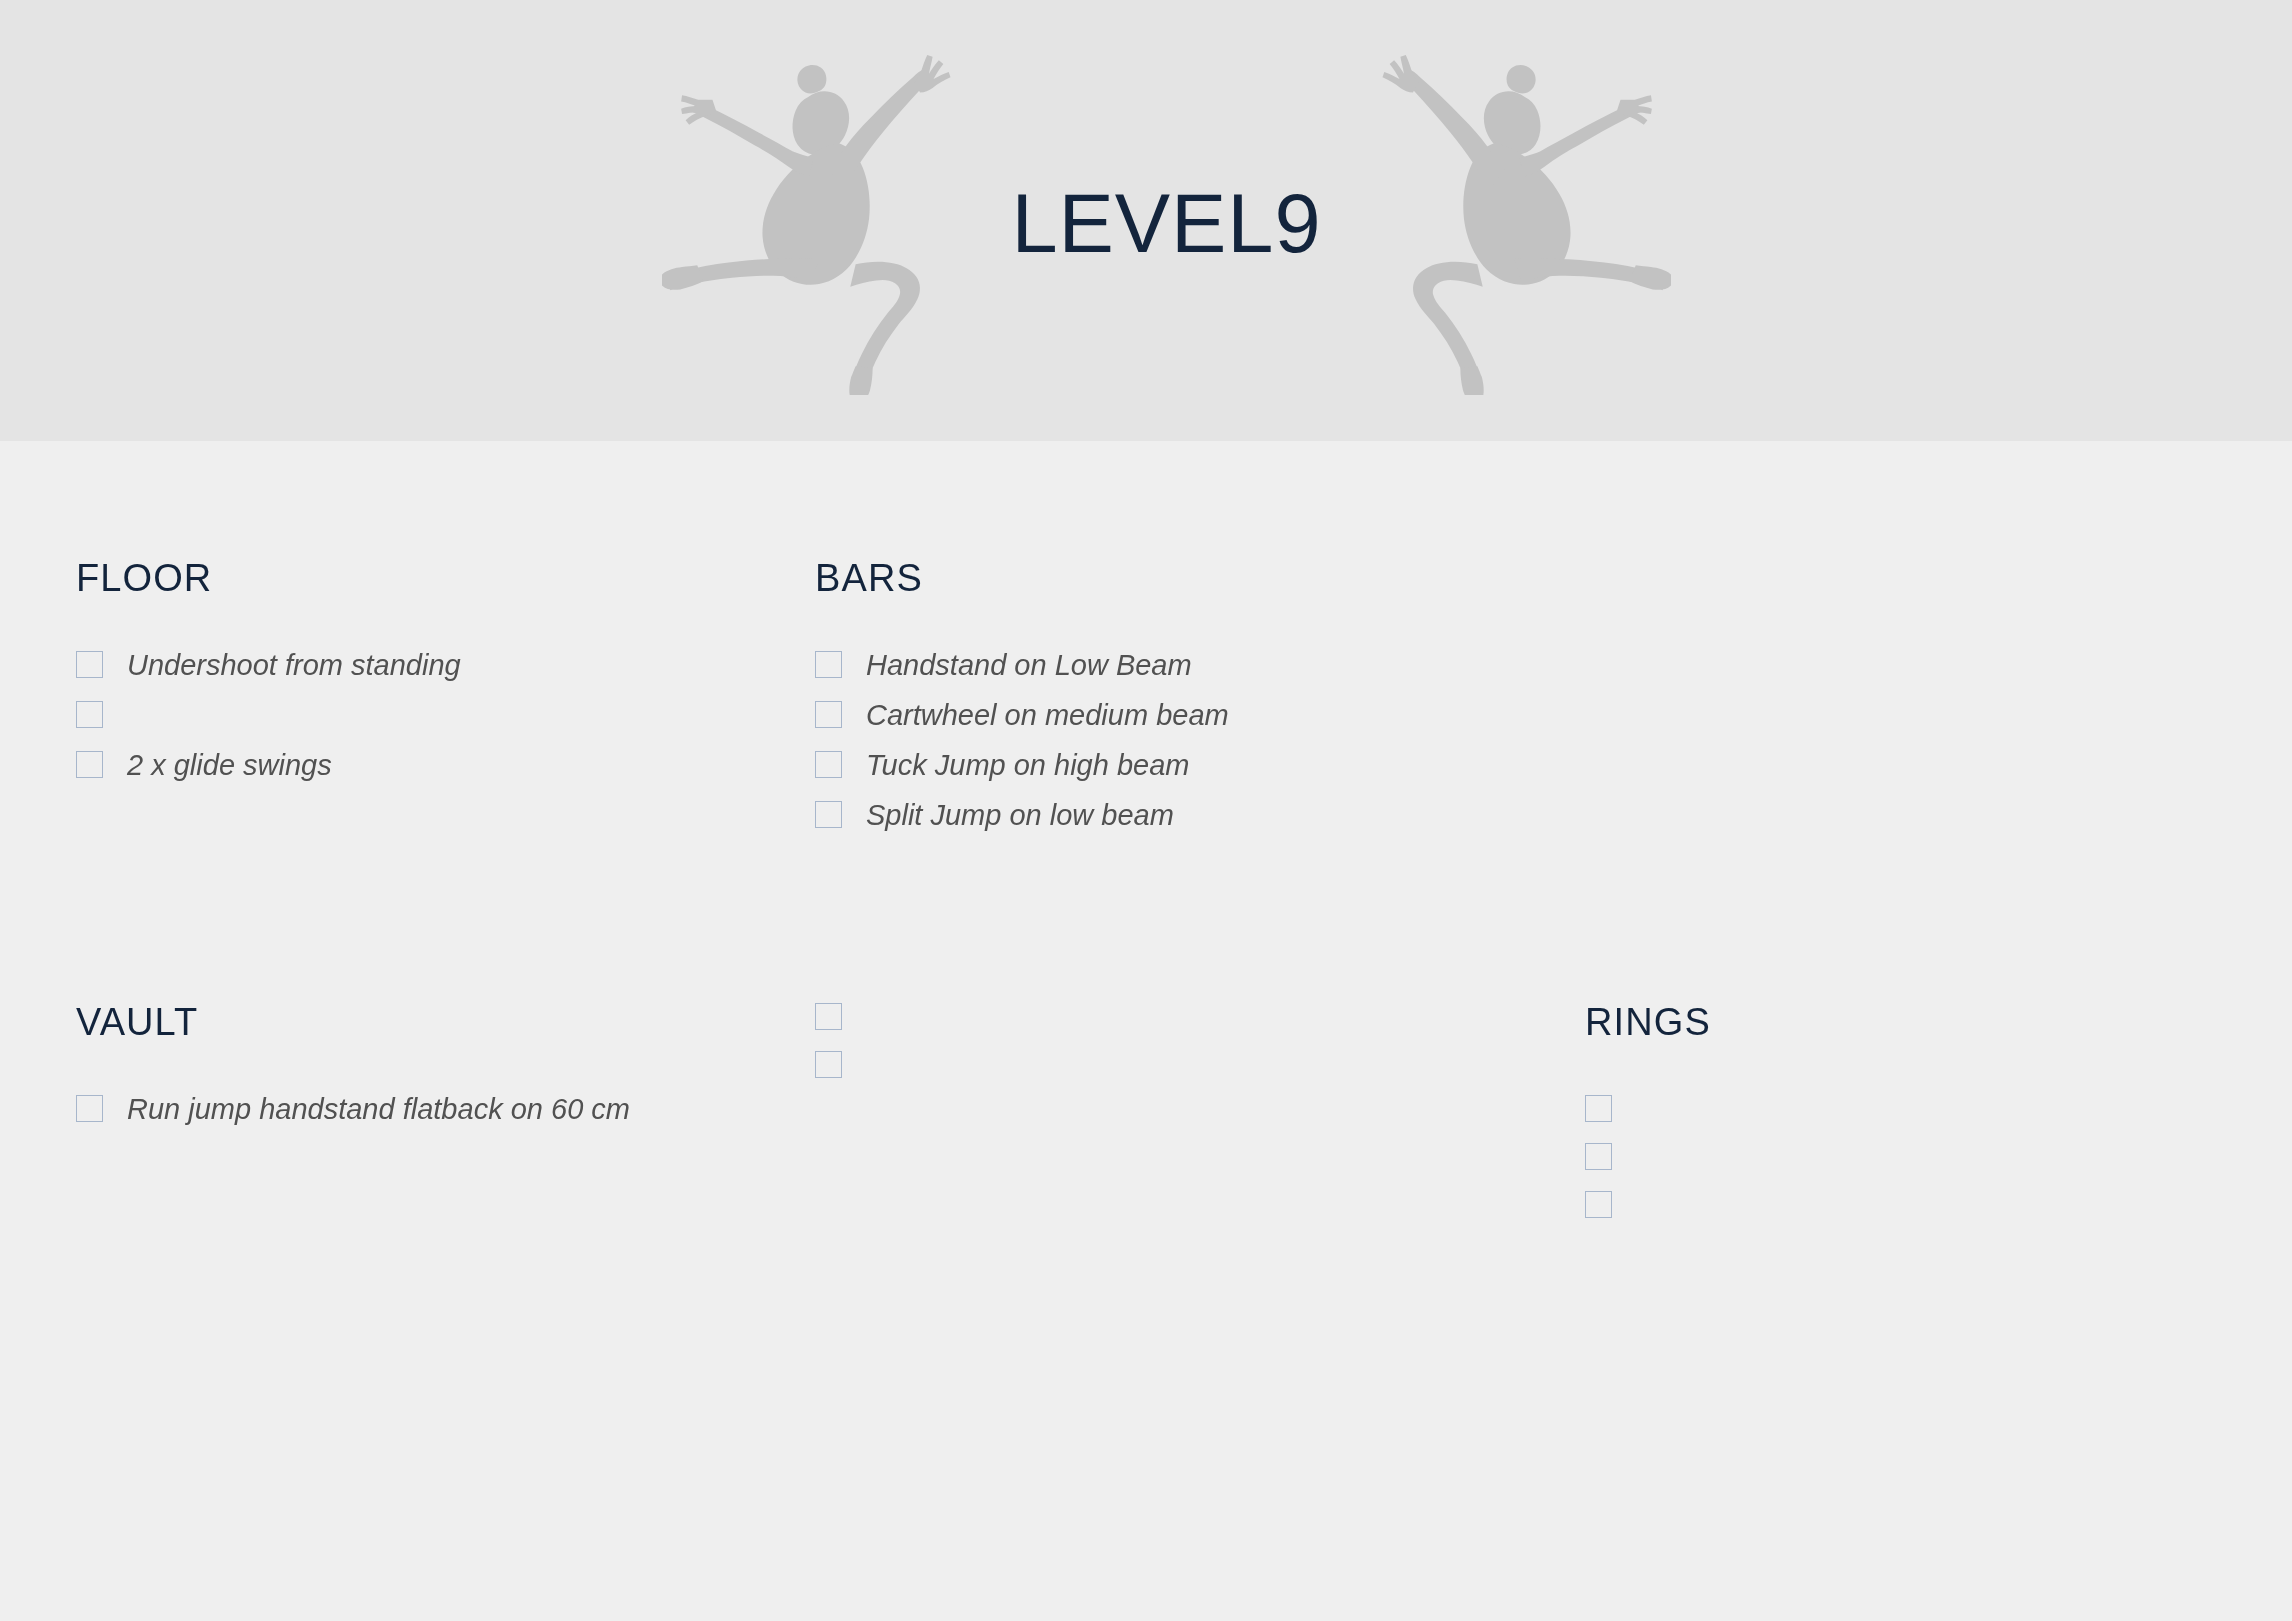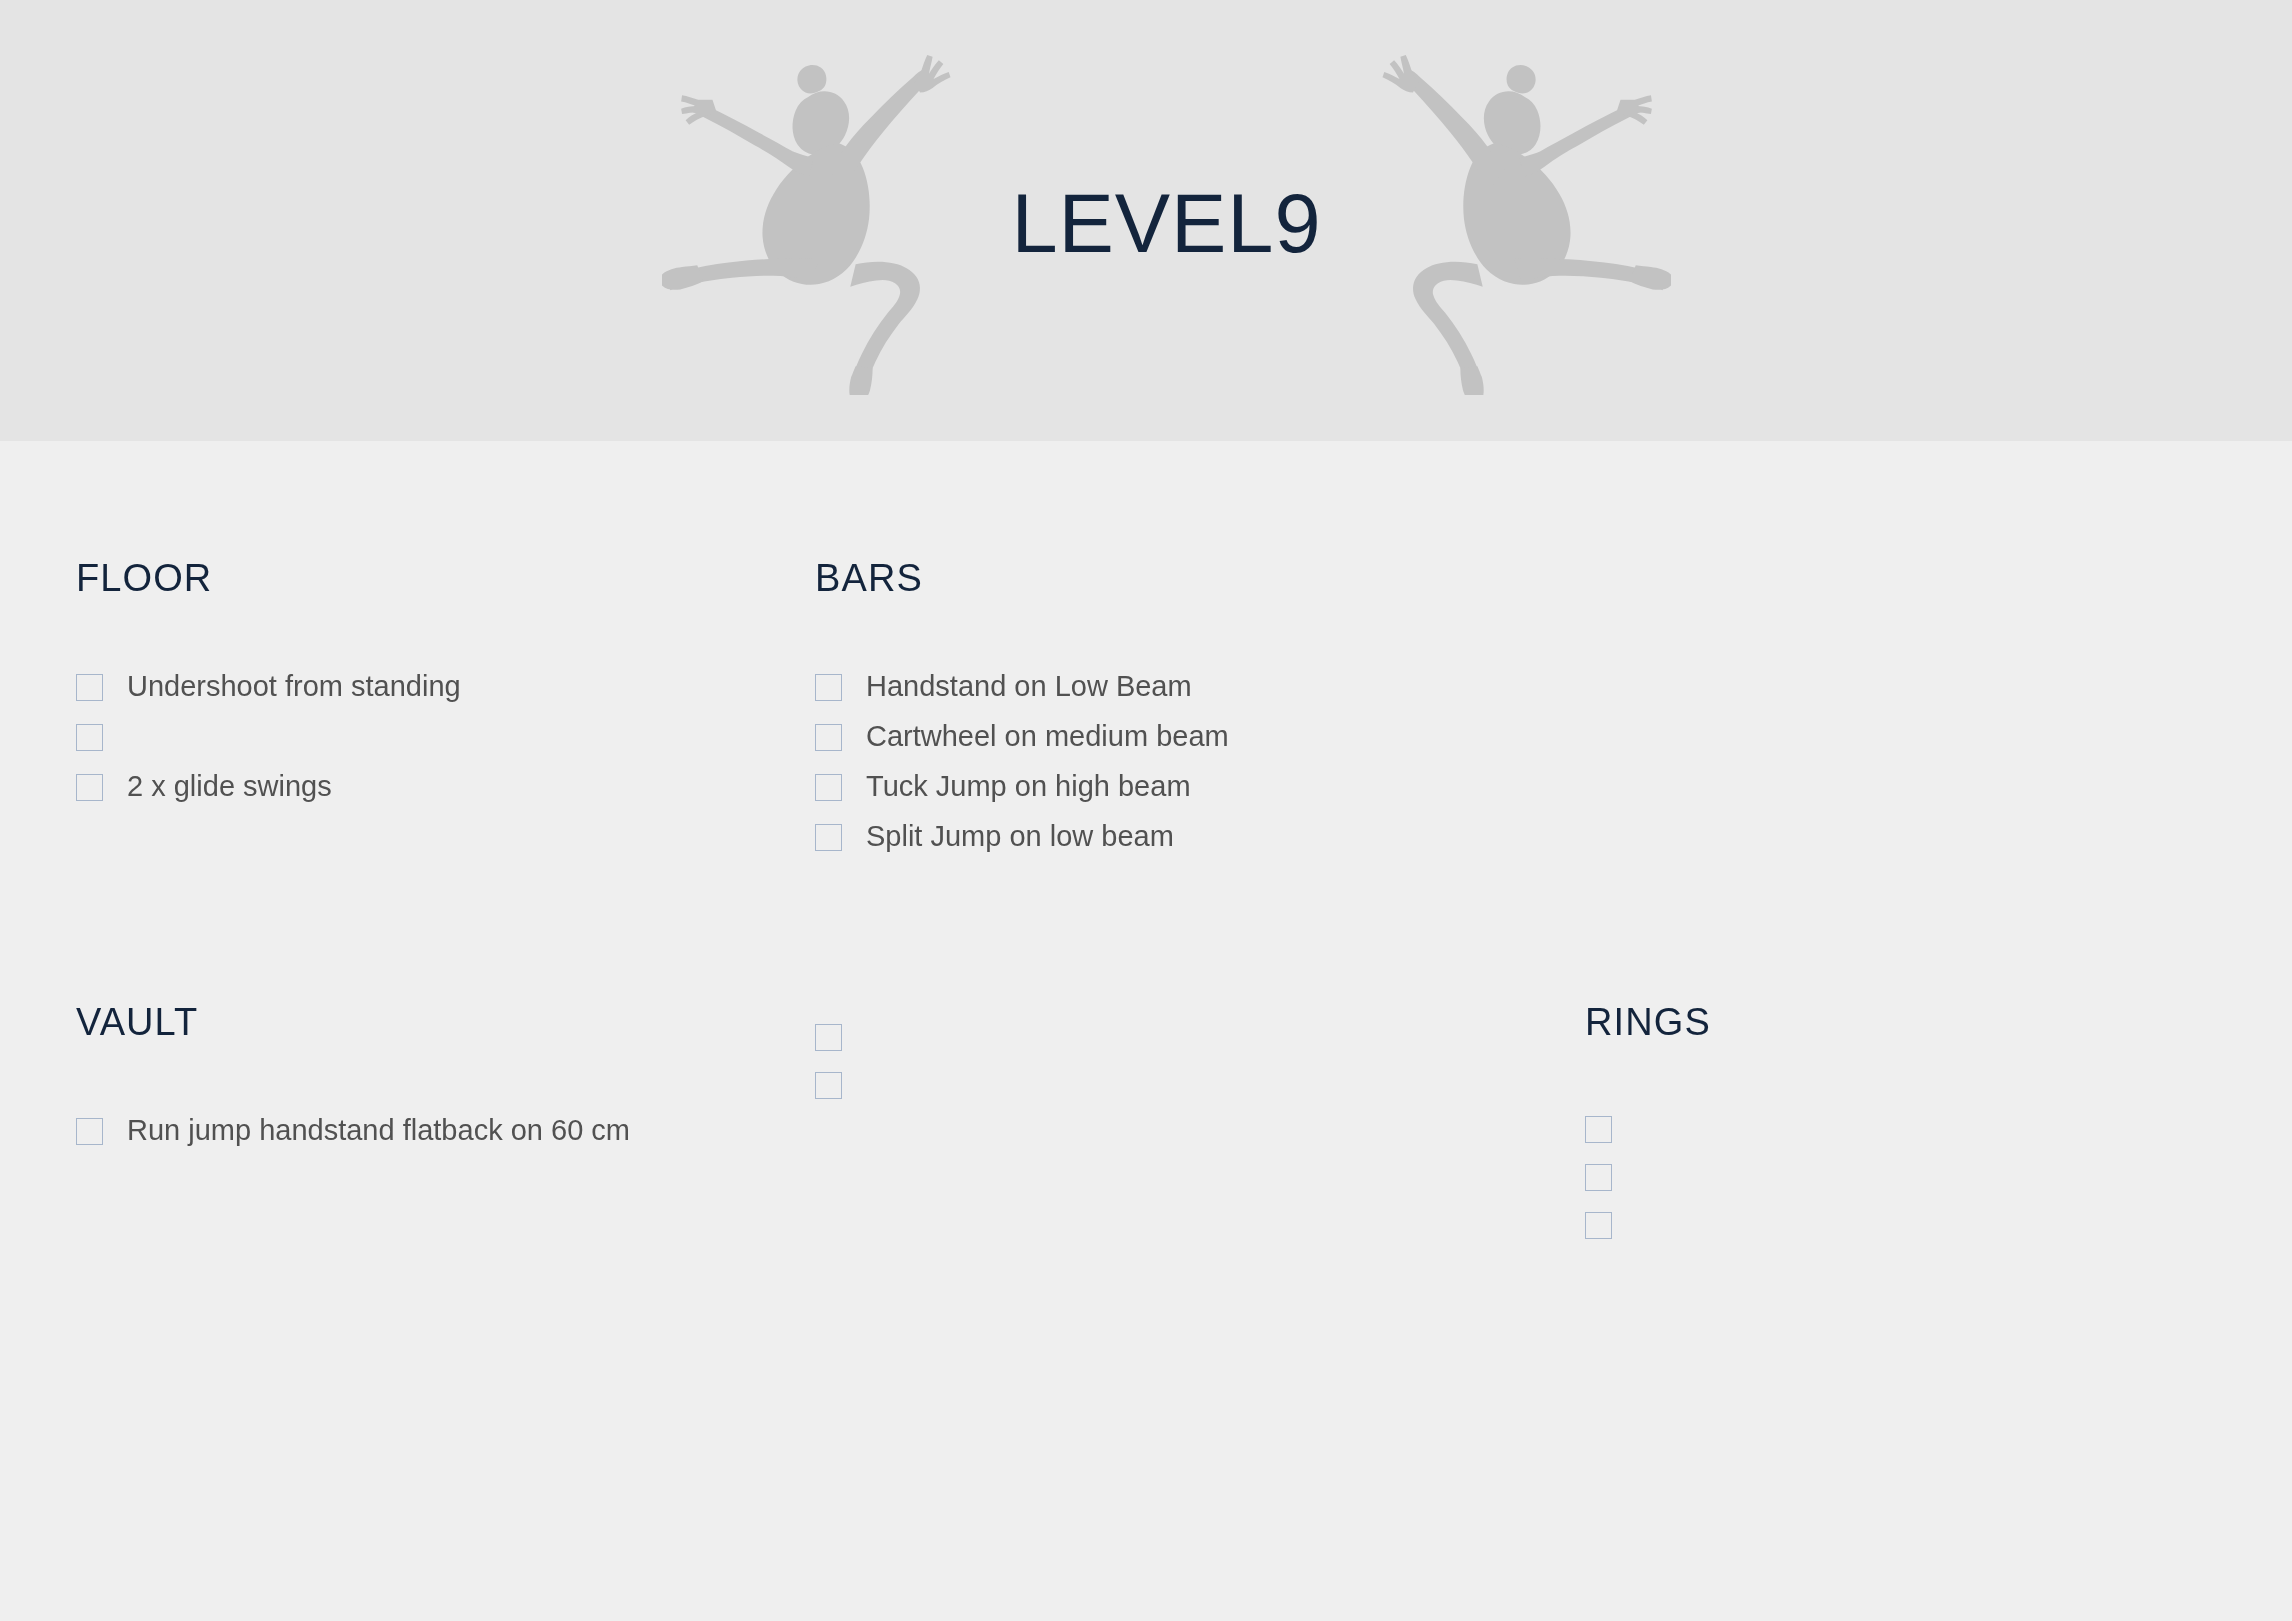--- a/index.html
+++ b/index.html
@@ -79,22 +79,23 @@
     line-height: 1;
     margin: 0 0 54px 0;
     white-space: nowrap;
   }
   .section.floor .section-title,
   .section.rings .section-title { margin-left: 0; }
 
   .items { display: block; }
   .item {
     display: flex;
-    align-items: flex-end;
+    align-items: flex-start;
     height: 50px;
+    font-style: italic;
   }
   .checkbox {
     width: 27px;
     height: 27px;
     box-sizing: border-box;
     border: 1.8px solid #a7b6cb;
     background: transparent;
     flex: 0 0 auto;
     margin-right: 0;
   }

